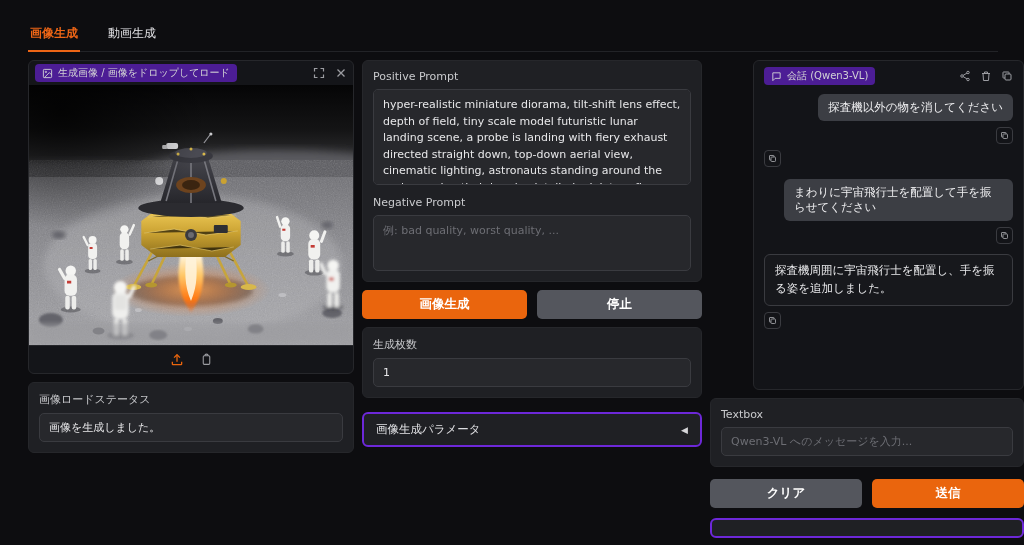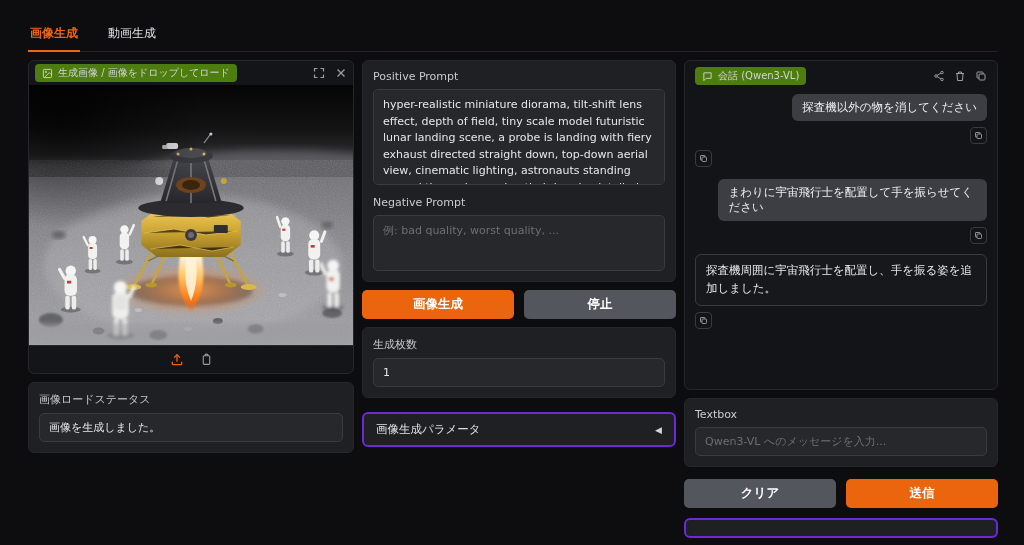--- a/index.html
+++ b/index.html
@@ -11,21 +11,21 @@
     overflow:hidden;
   }
   .page { padding:10px 26px 0 28px; }
   .title { font-size:17px; font-weight:700; color:#f4f4f6; letter-spacing:.2px; }
   .tabs { display:flex; gap:26px; margin-top:11px; border-bottom:1px solid #222327; }
   .tab { font-size:12px; padding:4px 2px 8px 2px; cursor:pointer; color:#e3e3e6; border-bottom:2px solid transparent; margin-bottom:-1px; }
   .tab.active { color:#ed6516; border-bottom-color:#ed6516; font-weight:700; }
 
   .cols { display:flex; gap:8px; margin-top:8px; align-items:flex-start; }
   .col-left  { width:326px; flex:none; }
-  .col-mid   { width:314px; flex:none; }
+  .col-mid   { width:340px; flex:none; }
   .col-right { width:314px; flex:none; }
 
   .group { background:#1f2024; border:1px solid #26272b; border-radius:6px; padding:9px 10px 10px 10px; }
   .lbl { font-size:11px; color:#c9cacd; margin-bottom:6px; display:block; }
   .input, .ta {
     width:100%; background:#27282c; border:1px solid #3a3b40; border-radius:5px;
     color:#e7e7e9; font-size:11px; font-family:"DejaVu Sans", sans-serif;
     padding:7px 9px; outline:none;
   }
   .ta { resize:none; line-height:1.5; display:block; }
@@ -42,33 +42,33 @@
   .accordion {
     background:#1f2024; border:2px solid #6d28d9; border-radius:6px;
     padding:8px 12px; display:flex; justify-content:space-between; align-items:center;
     font-size:11.5px; color:#e3e3e6; cursor:pointer;
   }
   .accordion .arrow { font-size:9px; color:#d6d6d9; }
 
   
   .image-card { background:#141519; border:1px solid #26272b; border-radius:6px; overflow:hidden; }
   .image-head { display:flex; justify-content:space-between; align-items:center; padding:3px 6px; }
-  .chip { display:flex; align-items:center; gap:5px; background:#4d7c0f; border-radius:4px; padding:2px 7px; font-size:10px; color:#d2d2d5; }
+  .chip { display:flex; align-items:center; gap:5px; background:#4c1d95; border-radius:4px; padding:2px 7px; font-size:10px; color:#d2d2d5; }
   .chip svg { flex:none; }
   .head-icons { display:flex; gap:10px; align-items:center; color:#9c9da2; }
   .head-icons .ic { cursor:pointer; display:flex; }
   .scene { display:block; width:100%; height:260px; background:#000; }
   .image-foot { border-top:1px solid #26272b; height:28px; display:flex; justify-content:center; align-items:center; gap:16px; }
   .image-foot .ic { cursor:pointer; display:flex; }
   .ic-orange { color:#ea650d; }
   .ic-gray { color:#9c9da2; }
   .mt8 { margin-top:8px; } .mt10 { margin-top:10px; } .mt12 { margin-top:12px; } .mt14 { margin-top:14px; }
 
   
-  .chat-card { background:#131418; border:1px solid #26272b; border-radius:6px; padding:6px 10px 10px 10px; height:330px; }
+  .chat-card { background:#131418; border:1px solid #26272b; border-radius:6px; padding:6px 10px 10px 10px; height:330px;margin-left:43px; }
   .chat-head { display:flex; justify-content:space-between; align-items:center; }
   .chat-icons { display:flex; gap:9px; color:#9c9da2; align-items:center; }
   .chat-icons .ic { cursor:pointer; display:flex; }
   .msg-user-row { display:flex; justify-content:flex-end; margin-top:9px; }
   .bubble { background:#3c3e44; border-radius:6px; padding:6px 10px; font-size:11.5px; color:#f0f0f2; max-width:92%; }
   .copy-row { display:flex; margin-top:6px; }
   .copy-row.right { justify-content:flex-end; }
   .copybtn {
     width:17px; height:17px; border:1px solid #3a3b40; border-radius:4px; background:transparent;
     color:#9c9da2; display:flex; align-items:center; justify-content:center; cursor:pointer;

